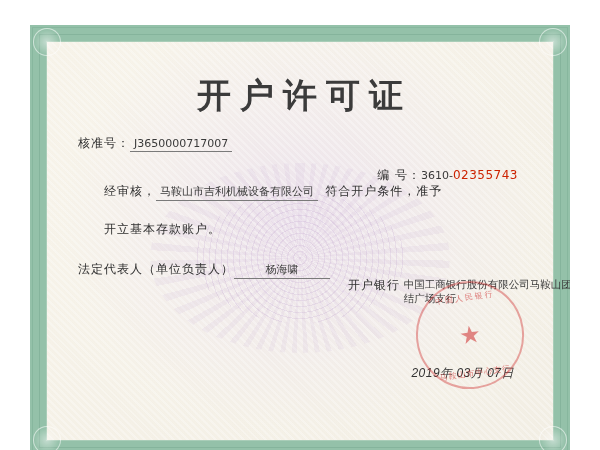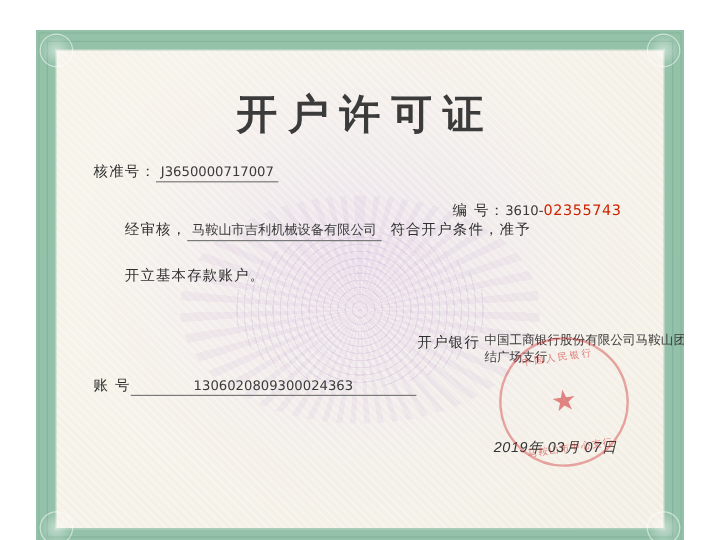--- a/index.html
+++ b/index.html
@@ -283,28 +283,28 @@
       </div>
 
       <div class="row" id="row-open">
         <span class="label">开立基本存款账户。</span>
       </div>
 
       <div class="row" id="row-review">
         <span class="label">经审核，</span><span class="value underline">马鞍山市吉利机械设备有限公司</span>&nbsp;&nbsp;<span class="label">符合开户条件，准予</span>
       </div>
 
+      <div class="row" id="row-legal">
+        <span class="label">法定代表人（单位负责人）</span><span class="value underline" style="min-width:88px">杨海啸</span>
+      </div>
 
       <div class="row" id="row-bank-label">
         <span class="label">开户银行</span>&nbsp;<span class="bank-value">中国工商银行股份有限公司马鞍山团结广场支行</span>
       </div>
 
-      <div class="row" id="row-account">
-        <span class="label">账 号</span><span class="value underline" style="min-width:230px">1306020809300024363</span>
-      </div>
 
       <div id="seal">
         <div class="seal-text-top">中国人民银行</div>
         <div class="seal-star">★</div>
         <div class="seal-text-bottom">马鞍山市中心支行</div>
       </div>
 
 
       <div id="issue-date">
         <span>2019</span><span>年</span>

